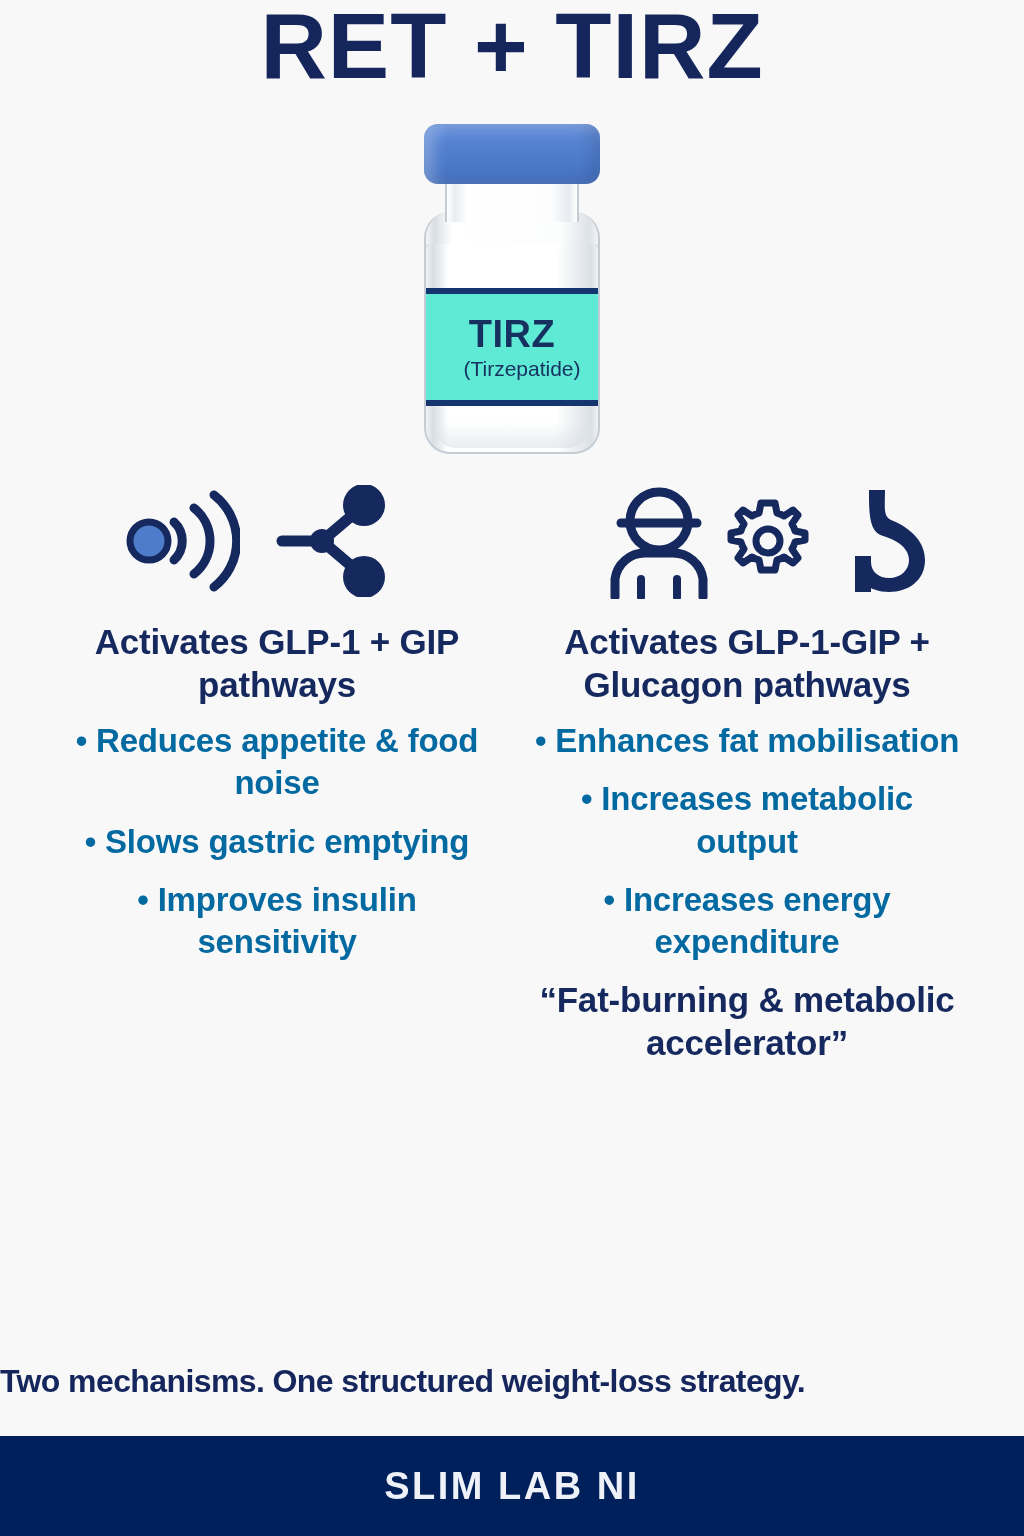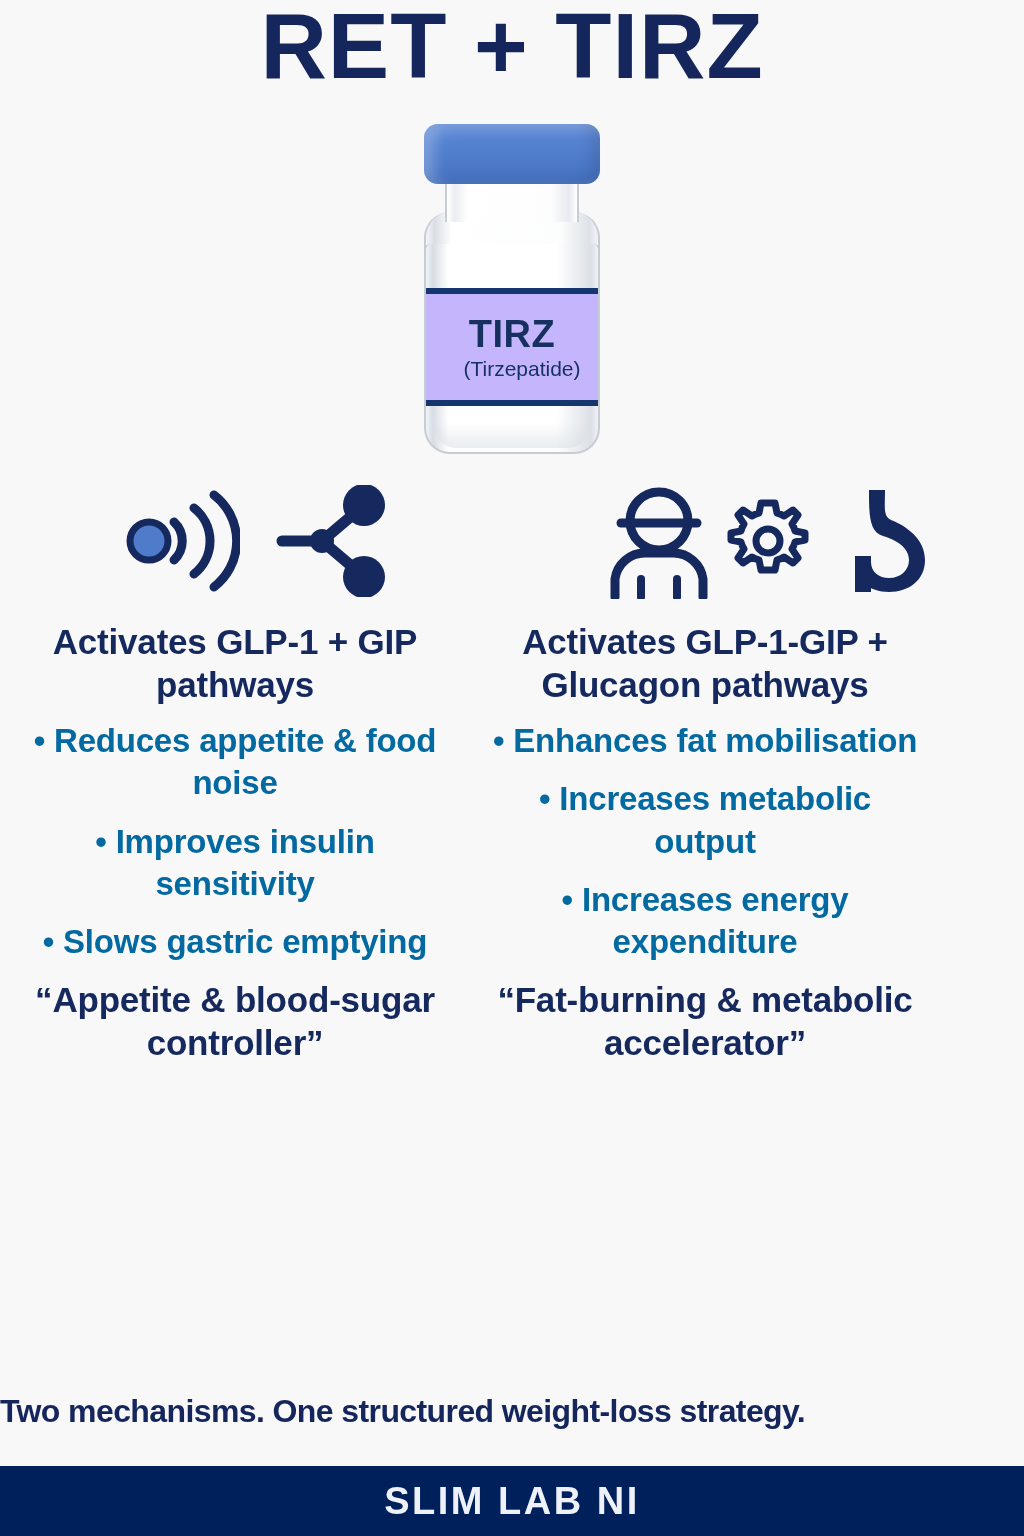--- a/index.html
+++ b/index.html
@@ -104,21 +104,21 @@
     left:8px; right:8px; bottom:4px; height:26px;
     border-radius:0 0 22px 22px;
     background:linear-gradient(180deg,rgba(255,255,255,0) 0%,rgba(214,221,228,.55) 100%);
   }
   
   .vial .label{
     position:absolute;
     left:50%; transform:translateX(-50%);
     top:164px;
     width:172px; height:118px;
-    background:#c4b5fd;
+    background:#5eead4;
     border-top:6px solid #14356e;
     border-bottom:6px solid #14356e;
     z-index:3;
     display:flex;
     flex-direction:column;
     align-items:center;
     justify-content:center;
     text-align:center;
   }
   .vial .label .lbl-main{
@@ -150,21 +150,21 @@
     justify-content:center;
     gap:26px;
     height:130px;
   }
   .icon-group.left{ gap:34px; }
   .icon-group.right{ gap:14px; }
 
   
   .cols{
     display:flex;
-    justify-content:flex-start;
+    justify-content:center;
     margin-top:14px;
   }
   .col{
     width:470px;
     text-align:center;
     padding:0 14px;
   }
   .col-heading{
     font-size:35px;
     font-weight:bold;
@@ -196,21 +196,21 @@
     font-size:32px;
     font-weight:bold;
     color:#15265c;
     letter-spacing:-0.6px;
     padding-bottom:36px;
   }
 
   
   .footer{
     width:100%;
-    height:70px;
+    height:100px;
     background:#00205b;
     display:flex;
     align-items:center;
     justify-content:center;
     text-align:center;
   }
   .footer-text{
     color:#eef2f8;
     font-size:38px;
     font-weight:bold;
@@ -285,24 +285,23 @@
     </div>
 
   </div>
 
   <div class="cols">
 
     <div class="col">
       <div class="col-heading">Activates GLP-1 + GIP pathways</div>
       <ul class="bullets">
         <li>• Reduces appetite &amp; food noise</li>
+        <li>• Slows gastric emptying</li>
         <li>• Improves insulin sensitivity</li>
-        <li>• Slows gastric emptying</li>
       </ul>
-      <div class="quote">“Appetite &amp; blood-sugar controller”</div>
     </div>
 
     <div class="col">
       <div class="col-heading">Activates GLP-1-GIP + Glucagon pathways</div>
       <ul class="bullets">
         <li>• Enhances fat mobilisation</li>
         <li>• Increases metabolic output</li>
         <li>• Increases energy expenditure</li>
       </ul>
       <div class="quote">“Fat-burning &amp; metabolic accelerator”</div>

